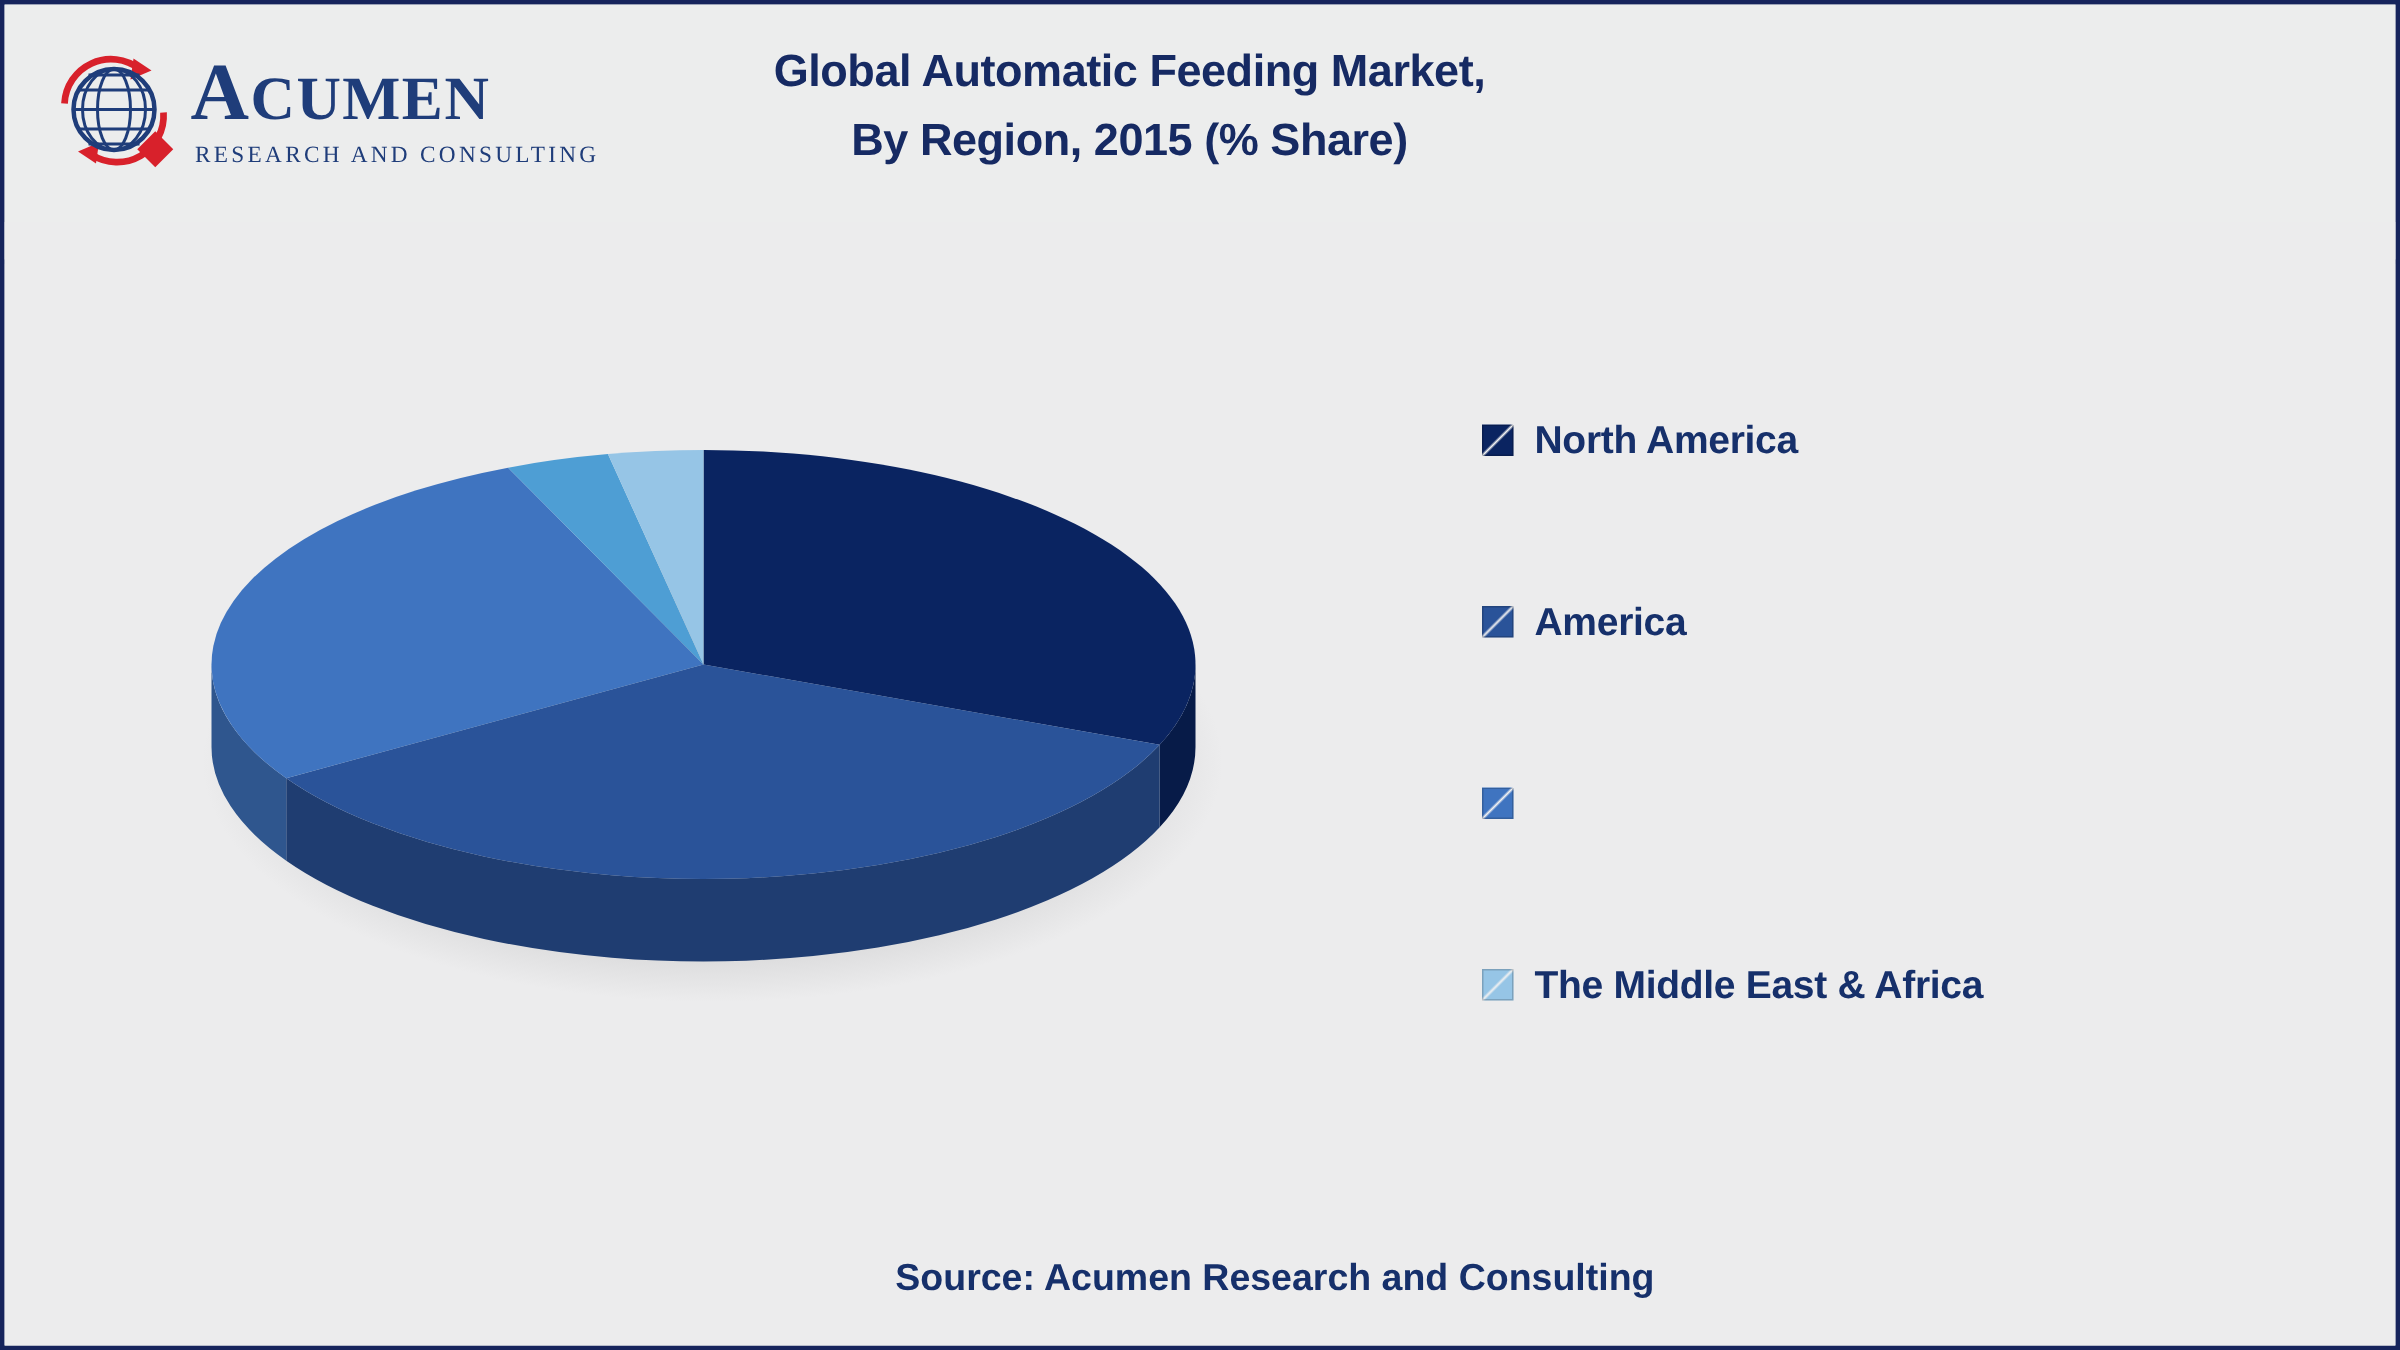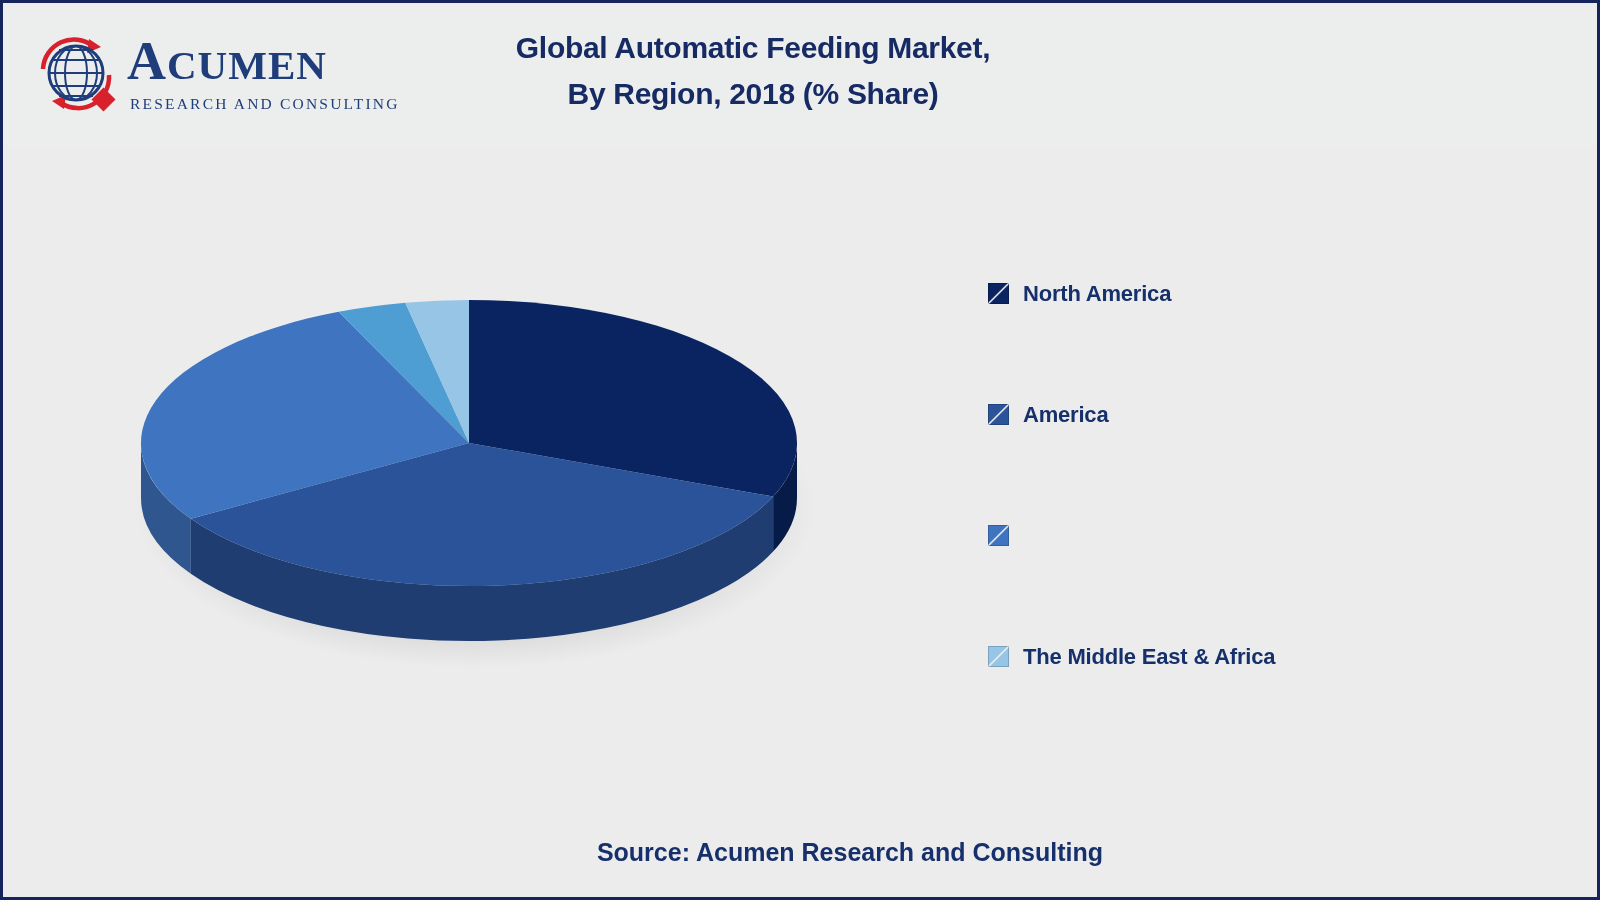--- a/index.html
+++ b/index.html
@@ -107,21 +107,21 @@
     height: 121px;
   }
   .legend-swatch {
     width: 21px;
     height: 21px;
     margin-right: 14px;
     flex: 0 0 auto;
     box-shadow: inset 0 0 0 1px rgba(0,0,0,0.18);
   }
   .legend-label {
-    font-size: 22px;
+    font-size: 26px;
     font-weight: bold;
     color: #16306b;
     white-space: nowrap;
     letter-spacing: -0.2px;
   }
   .source {
     position: absolute;
     left: 0;
     top: 690px;
     width: 1100px;
@@ -160,21 +160,21 @@
         </svg>
       </div>
       <div class="logo-text">
         <div class="logo-word"><span class="big">A</span><span class="small">CUMEN</span></div>
         <div class="logo-sub">RESEARCH AND CONSULTING</div>
       </div>
     </div>
 
     <div class="title">
       <div>Global Automatic Feeding Market,</div>
-      <div>By Region, 2018 (% Share)</div>
+      <div>By Region, 2015 (% Share)</div>
     </div>
   </div>
 
   <div class="body-area">
 
     <div class="chart-area">
       <svg id="pie-svg" viewBox="0 0 800 500" width="800" height="500">
         <defs>
           <radialGradient id="shadowGrad" cx="50%" cy="50%" r="50%">
             <stop offset="55%" stop-color="#b9b9ba" stop-opacity="0.75"></stop>

